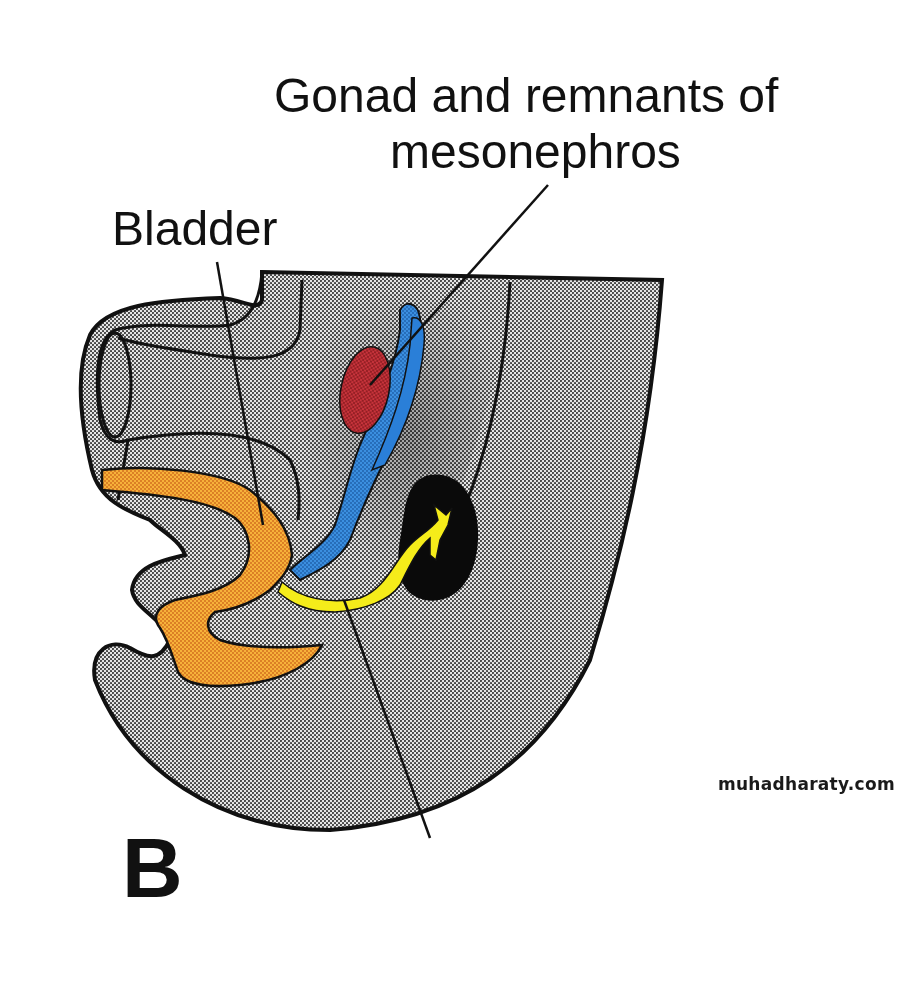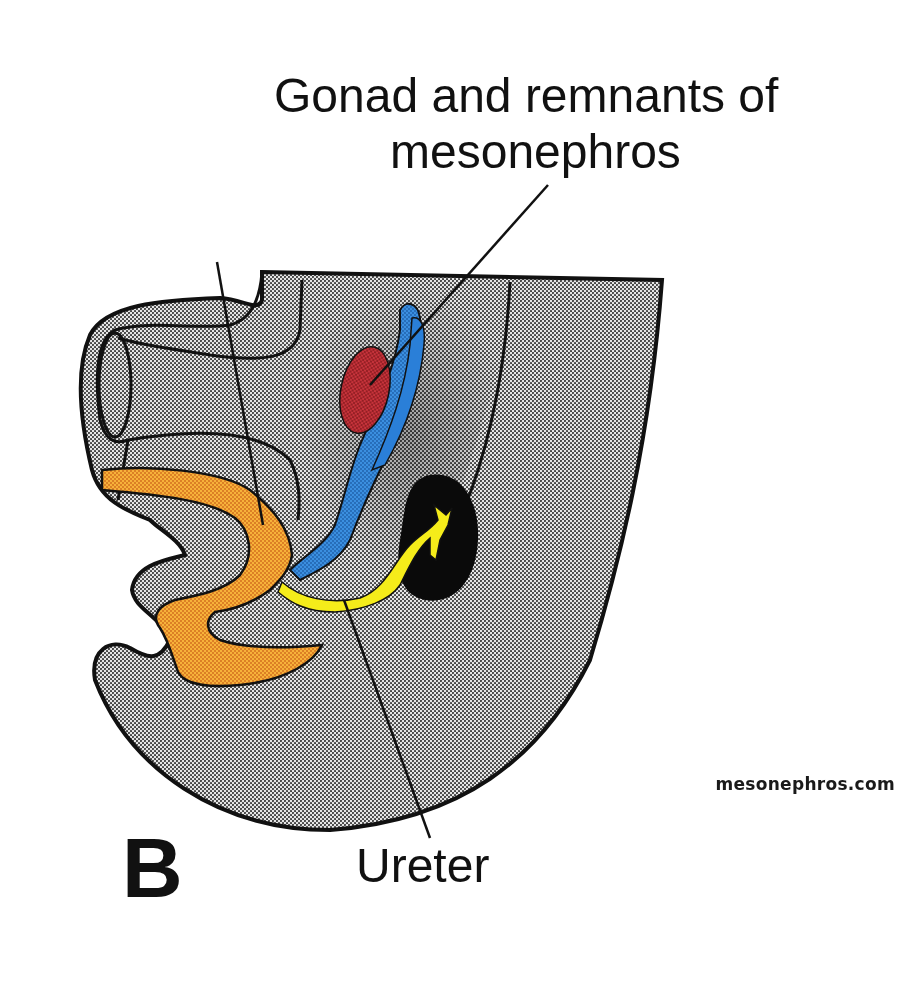--- a/index.html
+++ b/index.html
@@ -82,16 +82,16 @@
 
     <line x1="548" y1="185" x2="370" y2="385" stroke="#111" stroke-width="2.5"></line>
     <line x1="217" y1="262" x2="263" y2="525" stroke="#111" stroke-width="2.5"></line>
     <line x1="344" y1="600" x2="430" y2="838" stroke="#111" stroke-width="2.5"></line>
   </svg>
 
   <div class="label lbl-gonad">
     <span class="l1">Gonad and remnants of</span>
     <span class="l2">mesonephros</span>
   </div>
-  <div class="label lbl-ureter">Ureter</div>
+  <div class="label lbl-bladder">Bladder</div>
   <div class="label lbl-panel">B</div>
-  <div class="watermark">mesonephros.com</div>
+  <div class="watermark">muhadharaty.com</div>
 </div>
 
 </body></html>

